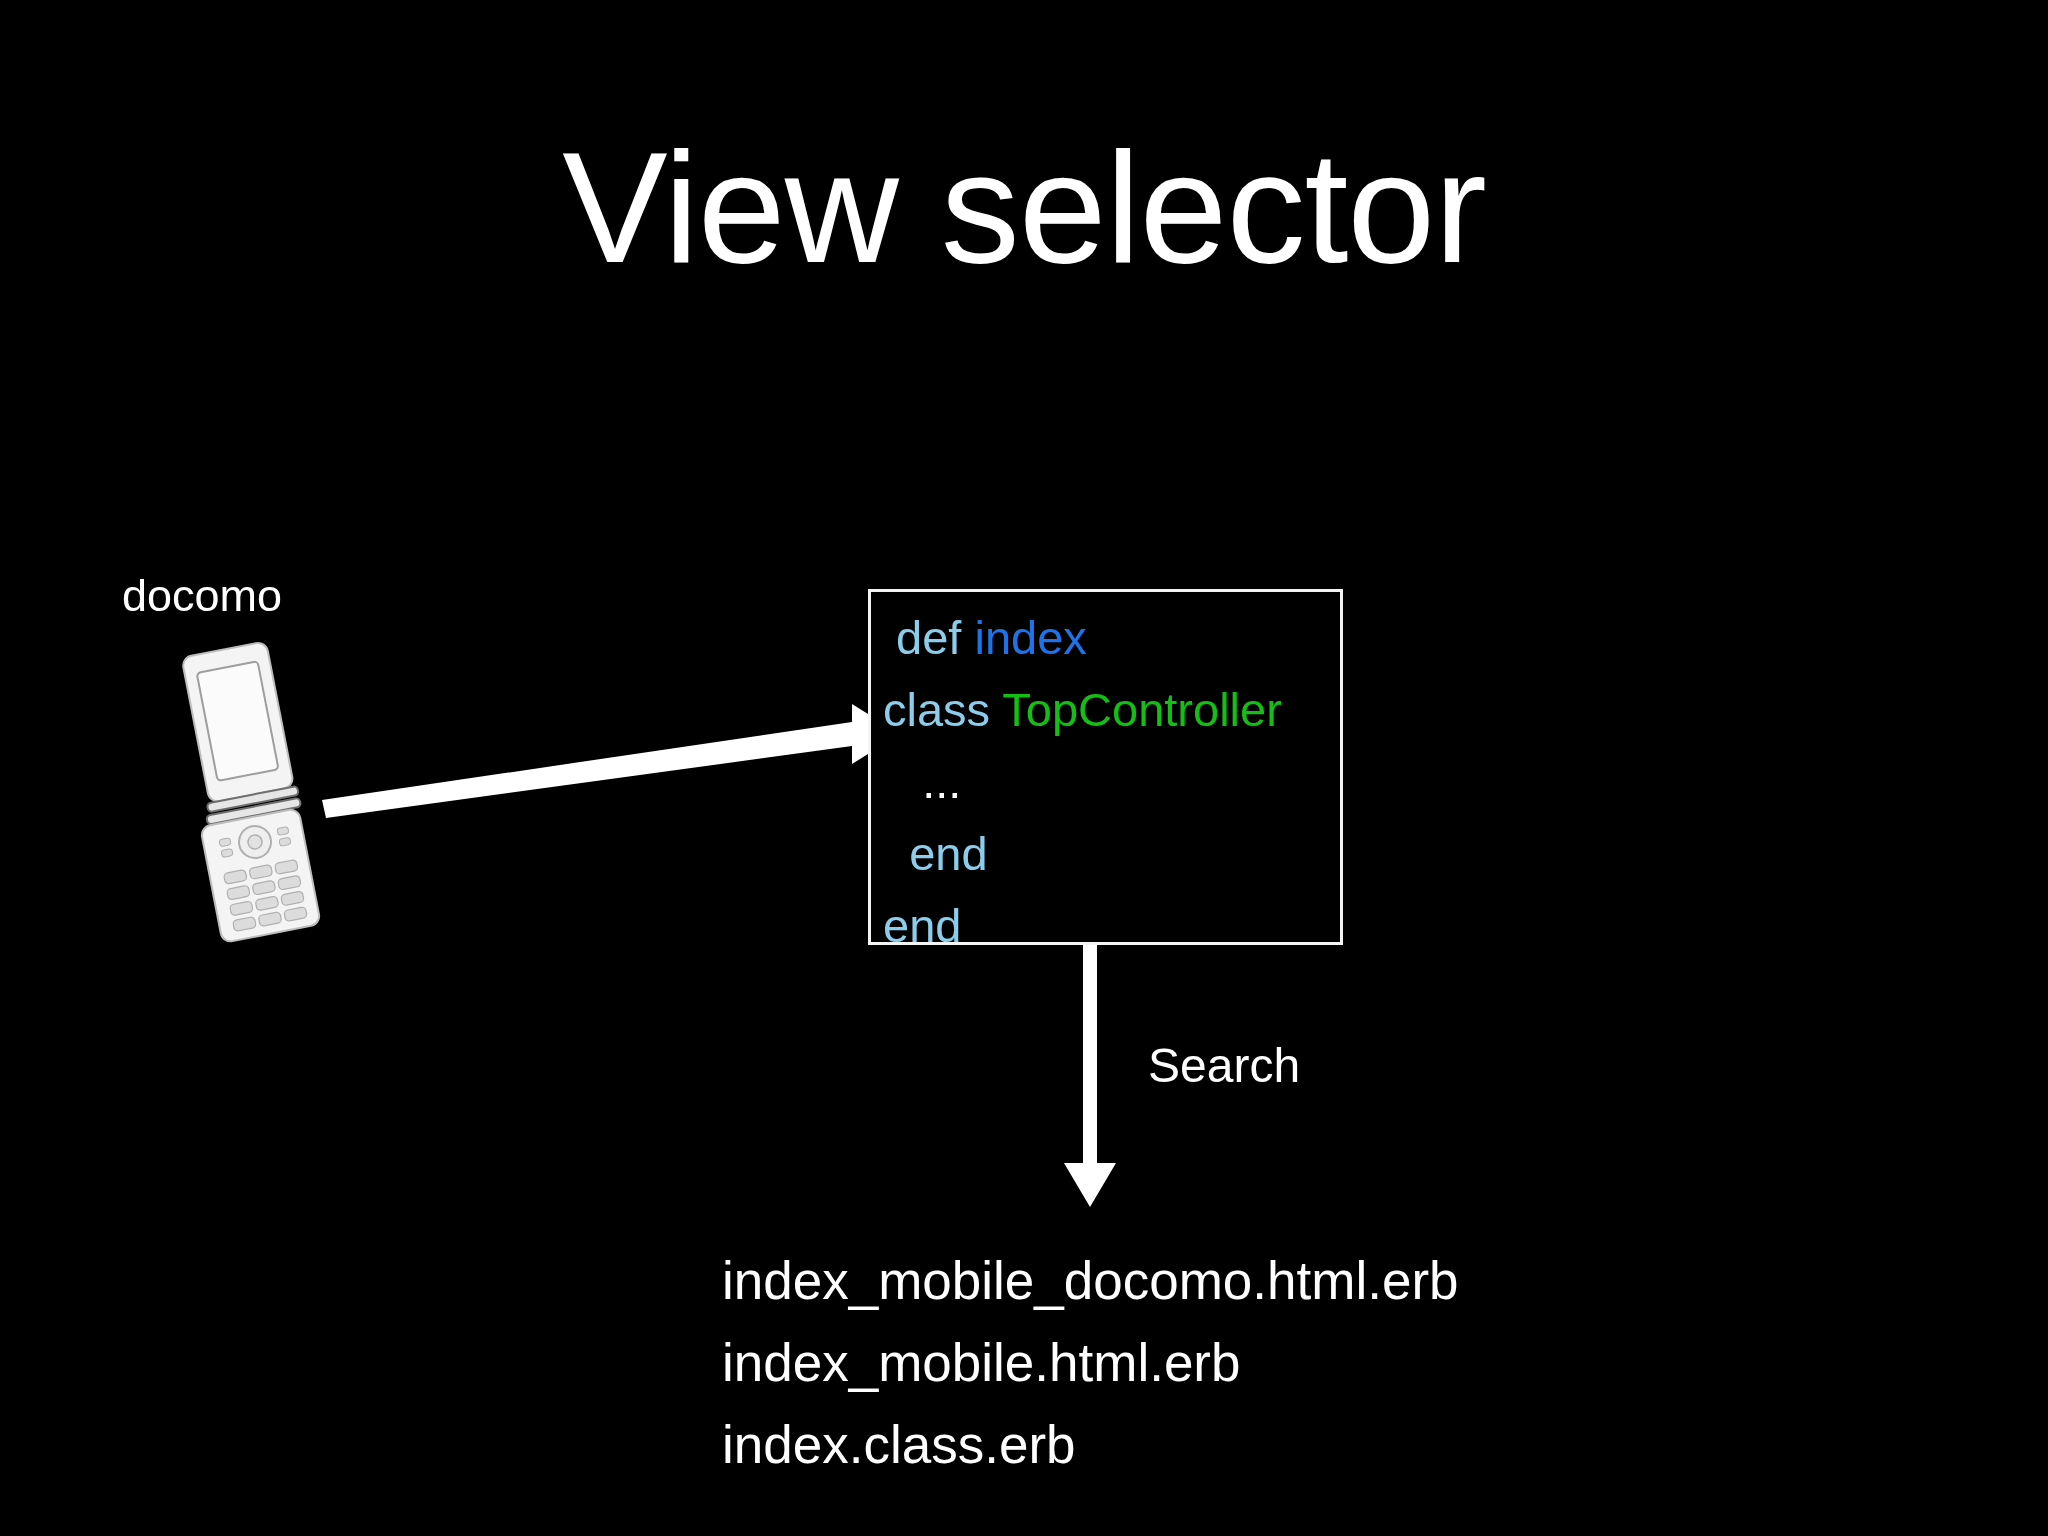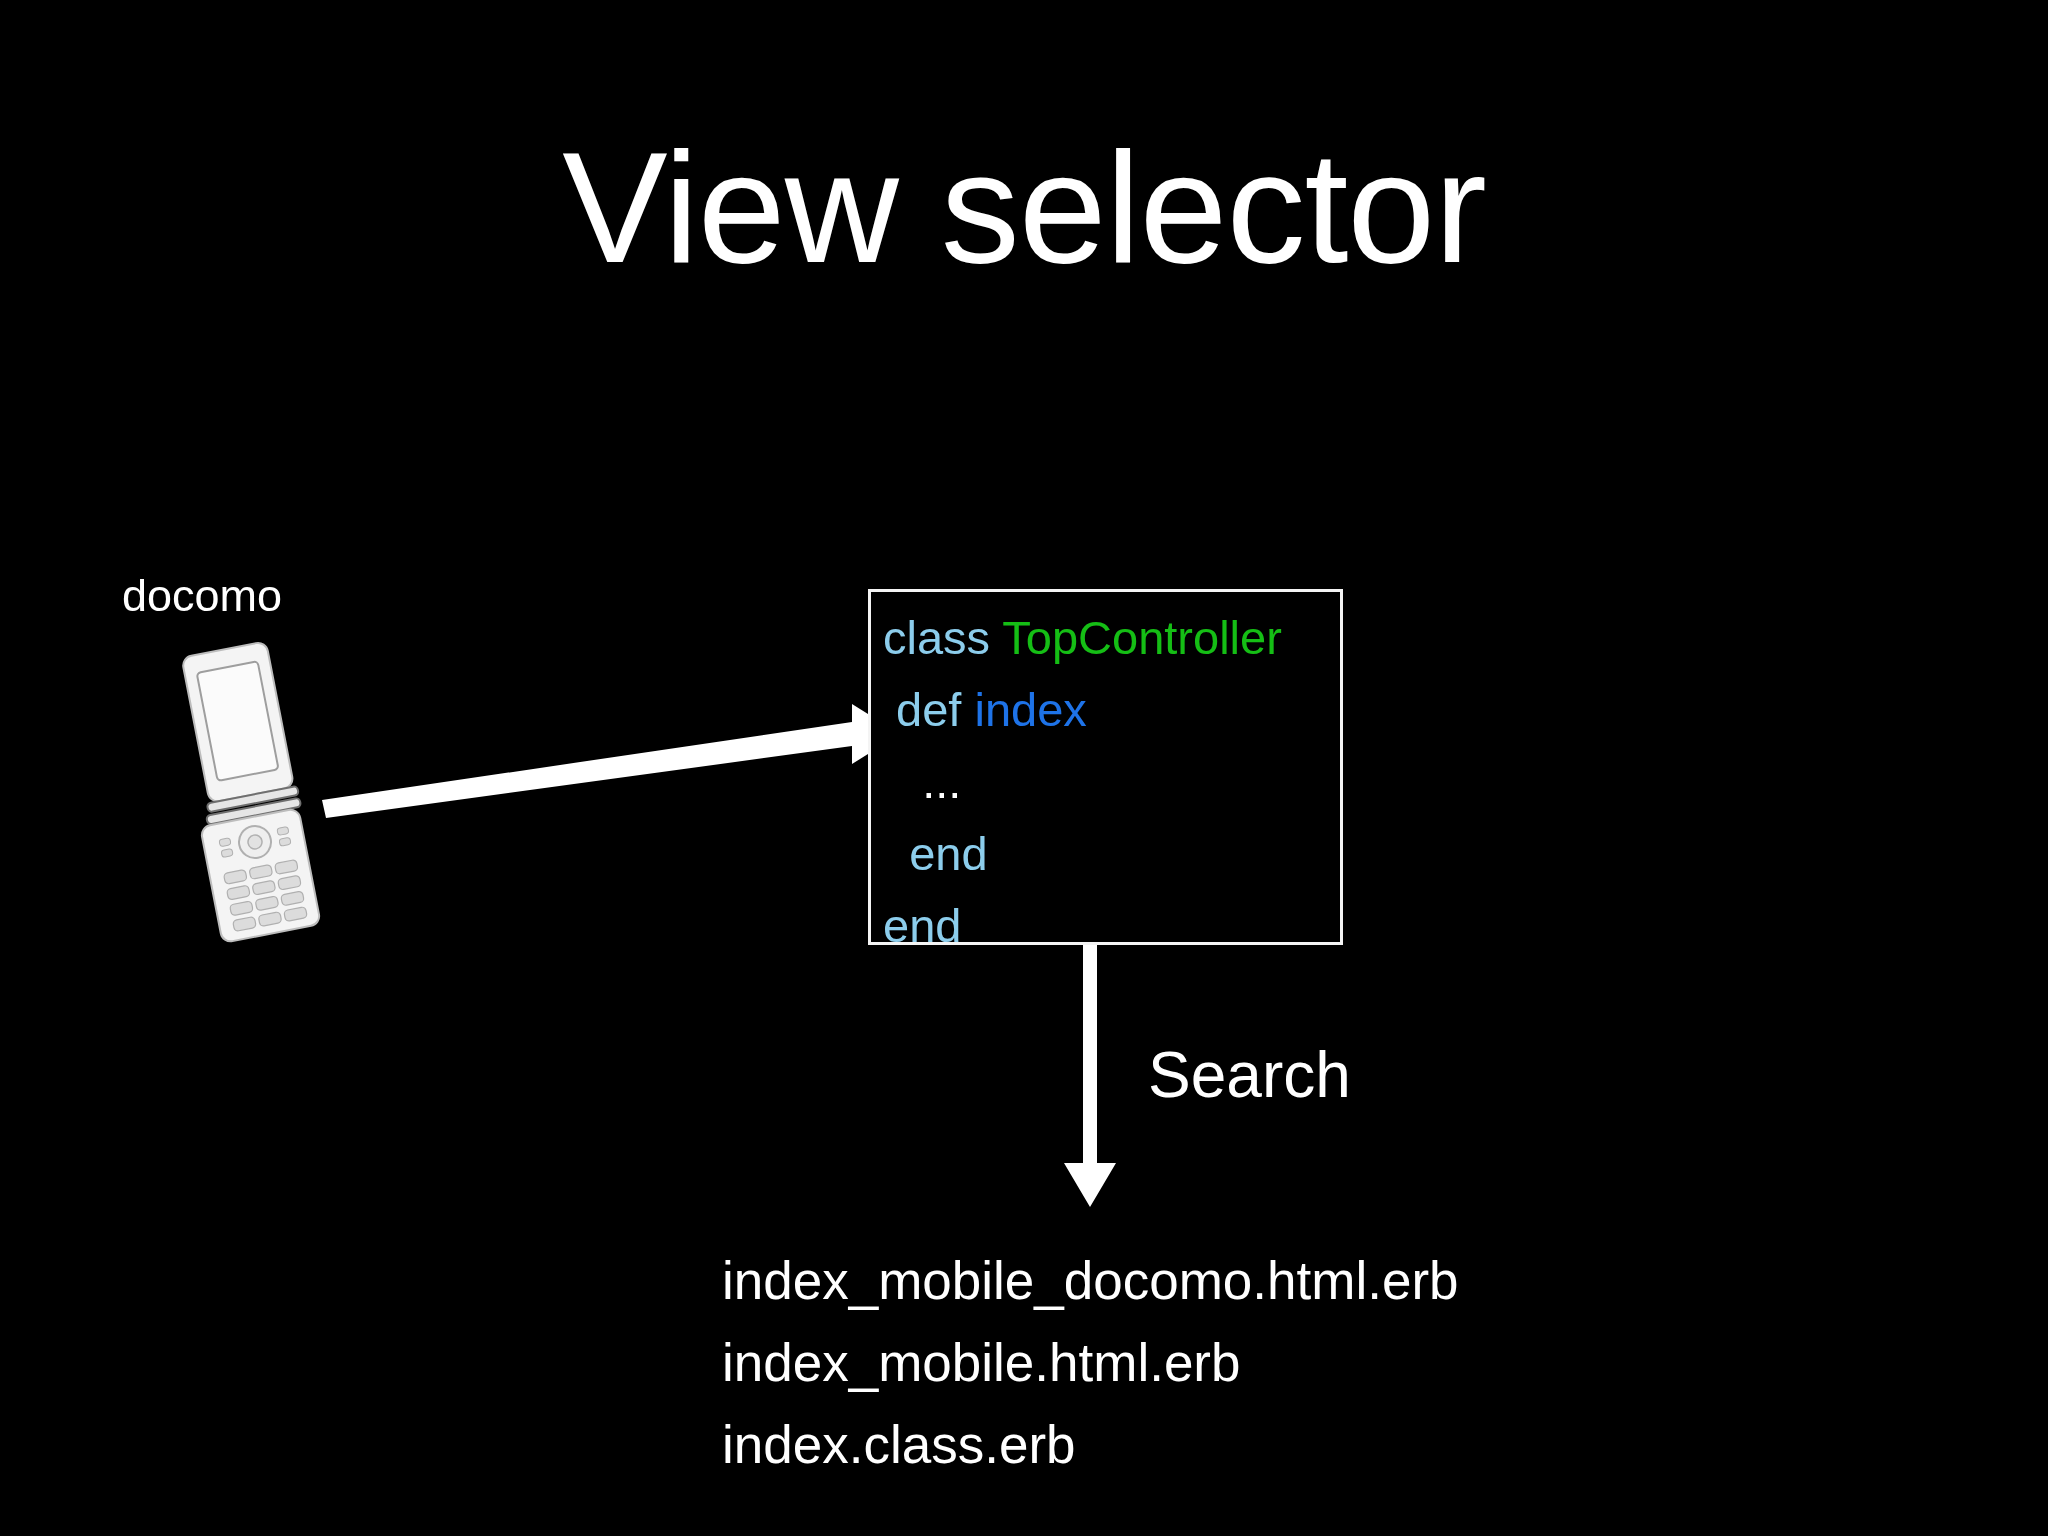--- a/index.html
+++ b/index.html
@@ -119,21 +119,21 @@
     left: 1050px;
     top: 945px;
     width: 90px;
     height: 270px;
     pointer-events: none;
   }
   #search-label {
     position: absolute;
     left: 1148px;
     top: 1038px;
-    font-size: 64px;
+    font-size: 48px;
     color: #ffffff;
     white-space: nowrap;
   }
 
   
   #file-list {
     position: absolute;
     left: 722px;
     top: 1240px;
     width: 1000px;
@@ -193,22 +193,22 @@
     </svg>
   </div>
 
   <div id="request-arrow">
     <svg width="620" height="170" viewBox="0 0 620 170" xmlns="http://www.w3.org/2000/svg">
       <polygon points="22,140 552,62 552,44 600,74 552,104 552,86 26,158" fill="#ffffff"></polygon>
     </svg>
   </div>
 
   <div id="code-box">
+    <div class="code-line"> <span class="kw">def</span> <span class="mname">index</span></div>
     <div class="code-line"><span class="kw">class</span> <span class="cls">TopController</span></div>
-    <div class="code-line"> <span class="kw">def</span> <span class="mname">index</span></div>
     <div class="code-line">   <span class="dots">...</span></div>
     <div class="code-line">  <span class="kw">end</span></div>
     <div class="code-line"><span class="kw">end</span></div>
   </div>
 
   <div id="search-arrow">
     <svg width="90" height="270" viewBox="0 0 90 270" xmlns="http://www.w3.org/2000/svg">
       <polygon points="33,0 47,0 47,218 66,218 40,262 14,218 33,218" fill="#ffffff"></polygon>
     </svg>
   </div>

